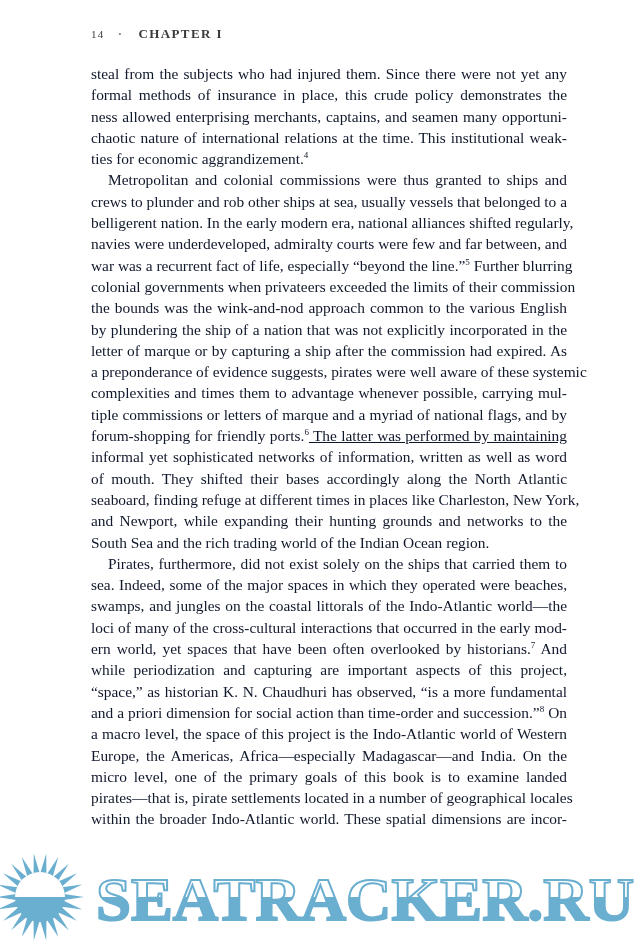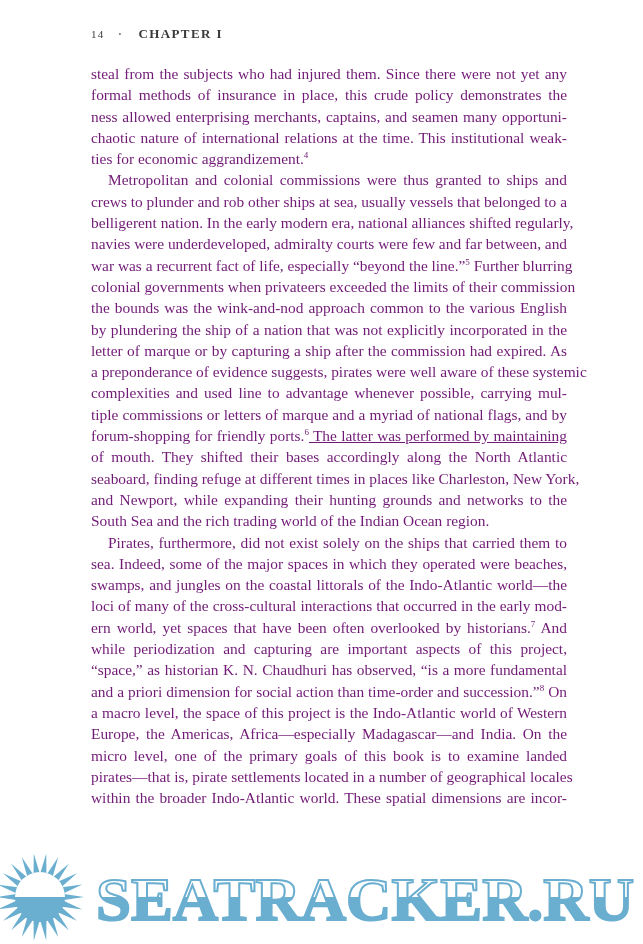--- a/index.html
+++ b/index.html
@@ -8,21 +8,21 @@
   .running-head {
     position: absolute; left: 91px; top: 26px;
     font-family: "Liberation Serif", serif; font-size: 11px; letter-spacing: 1.2px;
     color: #3a3a3a; display: flex; align-items: center;
   }
   .running-head .folio { margin-right: 14px; }
   .running-head .dot { margin-right: 16px; font-size: 8px; color: #777; }
   .running-head .chap { font-weight: bold; letter-spacing: 1.4px; font-size: 13px; }
   .body-text {
     position: absolute; left: 91px; top: 63px; width: 476px;
-    font-family: "Liberation Serif", serif; font-size: 15.4px; color: #701a75;
+    font-family: "Liberation Serif", serif; font-size: 15.4px; color: #0f172a;
   }
   .line {
     height: 21.3px; line-height: 21.3px; white-space: nowrap;
     text-align: justify; text-align-last: justify; overflow: visible;
   }
   .line.last { text-align-last: left; }
   .line.indent { padding-left: 17px; }
   sup { font-size: 9px; line-height: 0; vertical-align: 6px; }
   .watermark {
     position: absolute; left: 0; top: 850px; width: 643px; height: 94px;
@@ -47,23 +47,24 @@
       <div class="line indent"><span>Metropolitan and colonial commissions were thus granted to ships and</span></div>
       <div class="line"><span>crews to plunder and rob other ships at sea, usually vessels that belonged to a</span></div>
       <div class="line"><span>belligerent nation. In the early modern era, national alliances shifted regularly,</span></div>
       <div class="line"><span>navies were underdeveloped, admiralty courts were few and far between, and</span></div>
       <div class="line"><span>war was a recurrent fact of life, especially “beyond the line.”</span><sup>5</sup><span style="white-space: pre;"> Further blurring</span></div>
       <div class="line"><span>colonial governments when privateers exceeded the limits of their commission</span></div>
       <div class="line"><span>the bounds was the wink-and-nod approach common to the various English</span></div>
       <div class="line"><span>by plundering the ship of a nation that was not explicitly incorporated in the</span></div>
       <div class="line"><span>letter of marque or by capturing a ship after the commission had expired. As</span></div>
       <div class="line"><span>a preponderance of evidence suggests, pirates were well aware of these systemic</span></div>
-      <div class="line"><span>complexities and used line to advantage whenever possible, carrying mul-</span></div>
+      <div class="line"><span>complexities and times them to advantage whenever possible, carrying mul-</span></div>
       <div class="line"><span>tiple commissions or letters of marque and a myriad of national flags, and by</span></div>
       <div class="line"><span>forum-shopping for friendly ports.</span><sup>6</sup><span style="white-space: pre; text-decoration: underline;"> The latter was performed by maintaining</span></div>
+      <div class="line"><span>informal yet sophisticated networks of information, written as well as word</span></div>
       <div class="line"><span>of mouth. They shifted their bases accordingly along the North Atlantic</span></div>
       <div class="line"><span>seaboard, finding refuge at different times in places like Charleston, New York,</span></div>
       <div class="line"><span>and Newport, while expanding their hunting grounds and networks to the</span></div>
       <div class="line last"><span>South Sea and the rich trading world of the Indian Ocean region.</span></div>
       <div class="line indent"><span>Pirates, furthermore, did not exist solely on the ships that carried them to</span></div>
       <div class="line"><span>sea. Indeed, some of the major spaces in which they operated were beaches,</span></div>
       <div class="line"><span>swamps, and jungles on the coastal littorals of the Indo-Atlantic world—the</span></div>
       <div class="line"><span>loci of many of the cross-cultural interactions that occurred in the early mod-</span></div>
       <div class="line"><span>ern world, yet spaces that have been often overlooked by historians.</span><sup>7</sup><span style="white-space: pre;"> And</span></div>
       <div class="line"><span>while periodization and capturing are important aspects of this project,</span></div>

